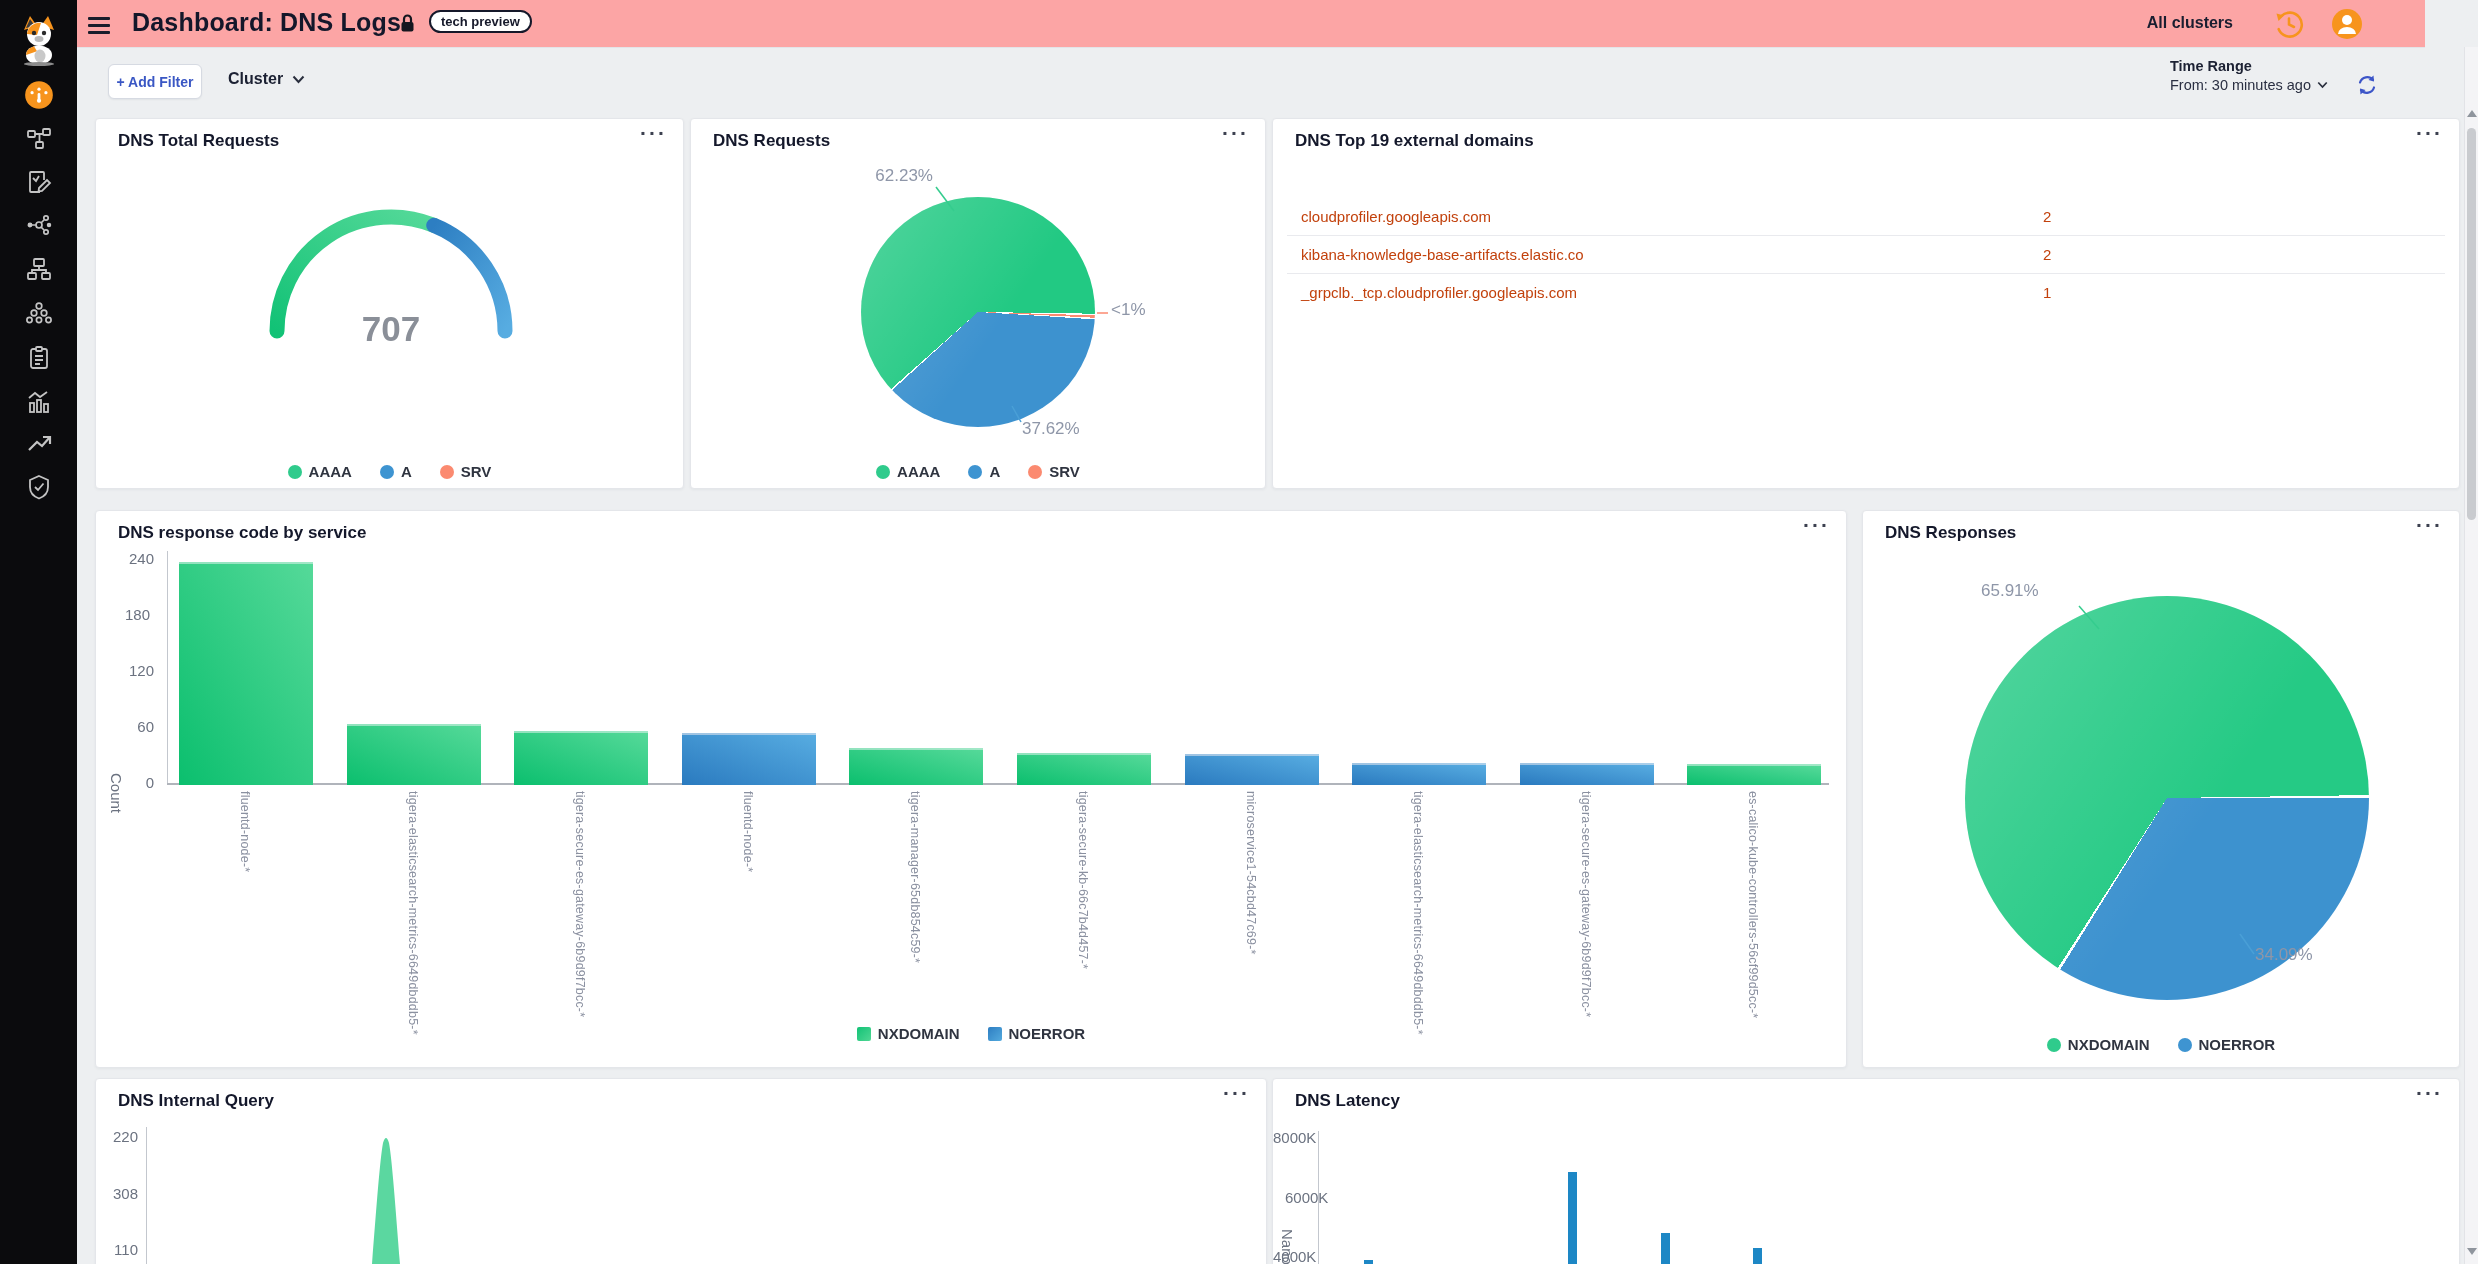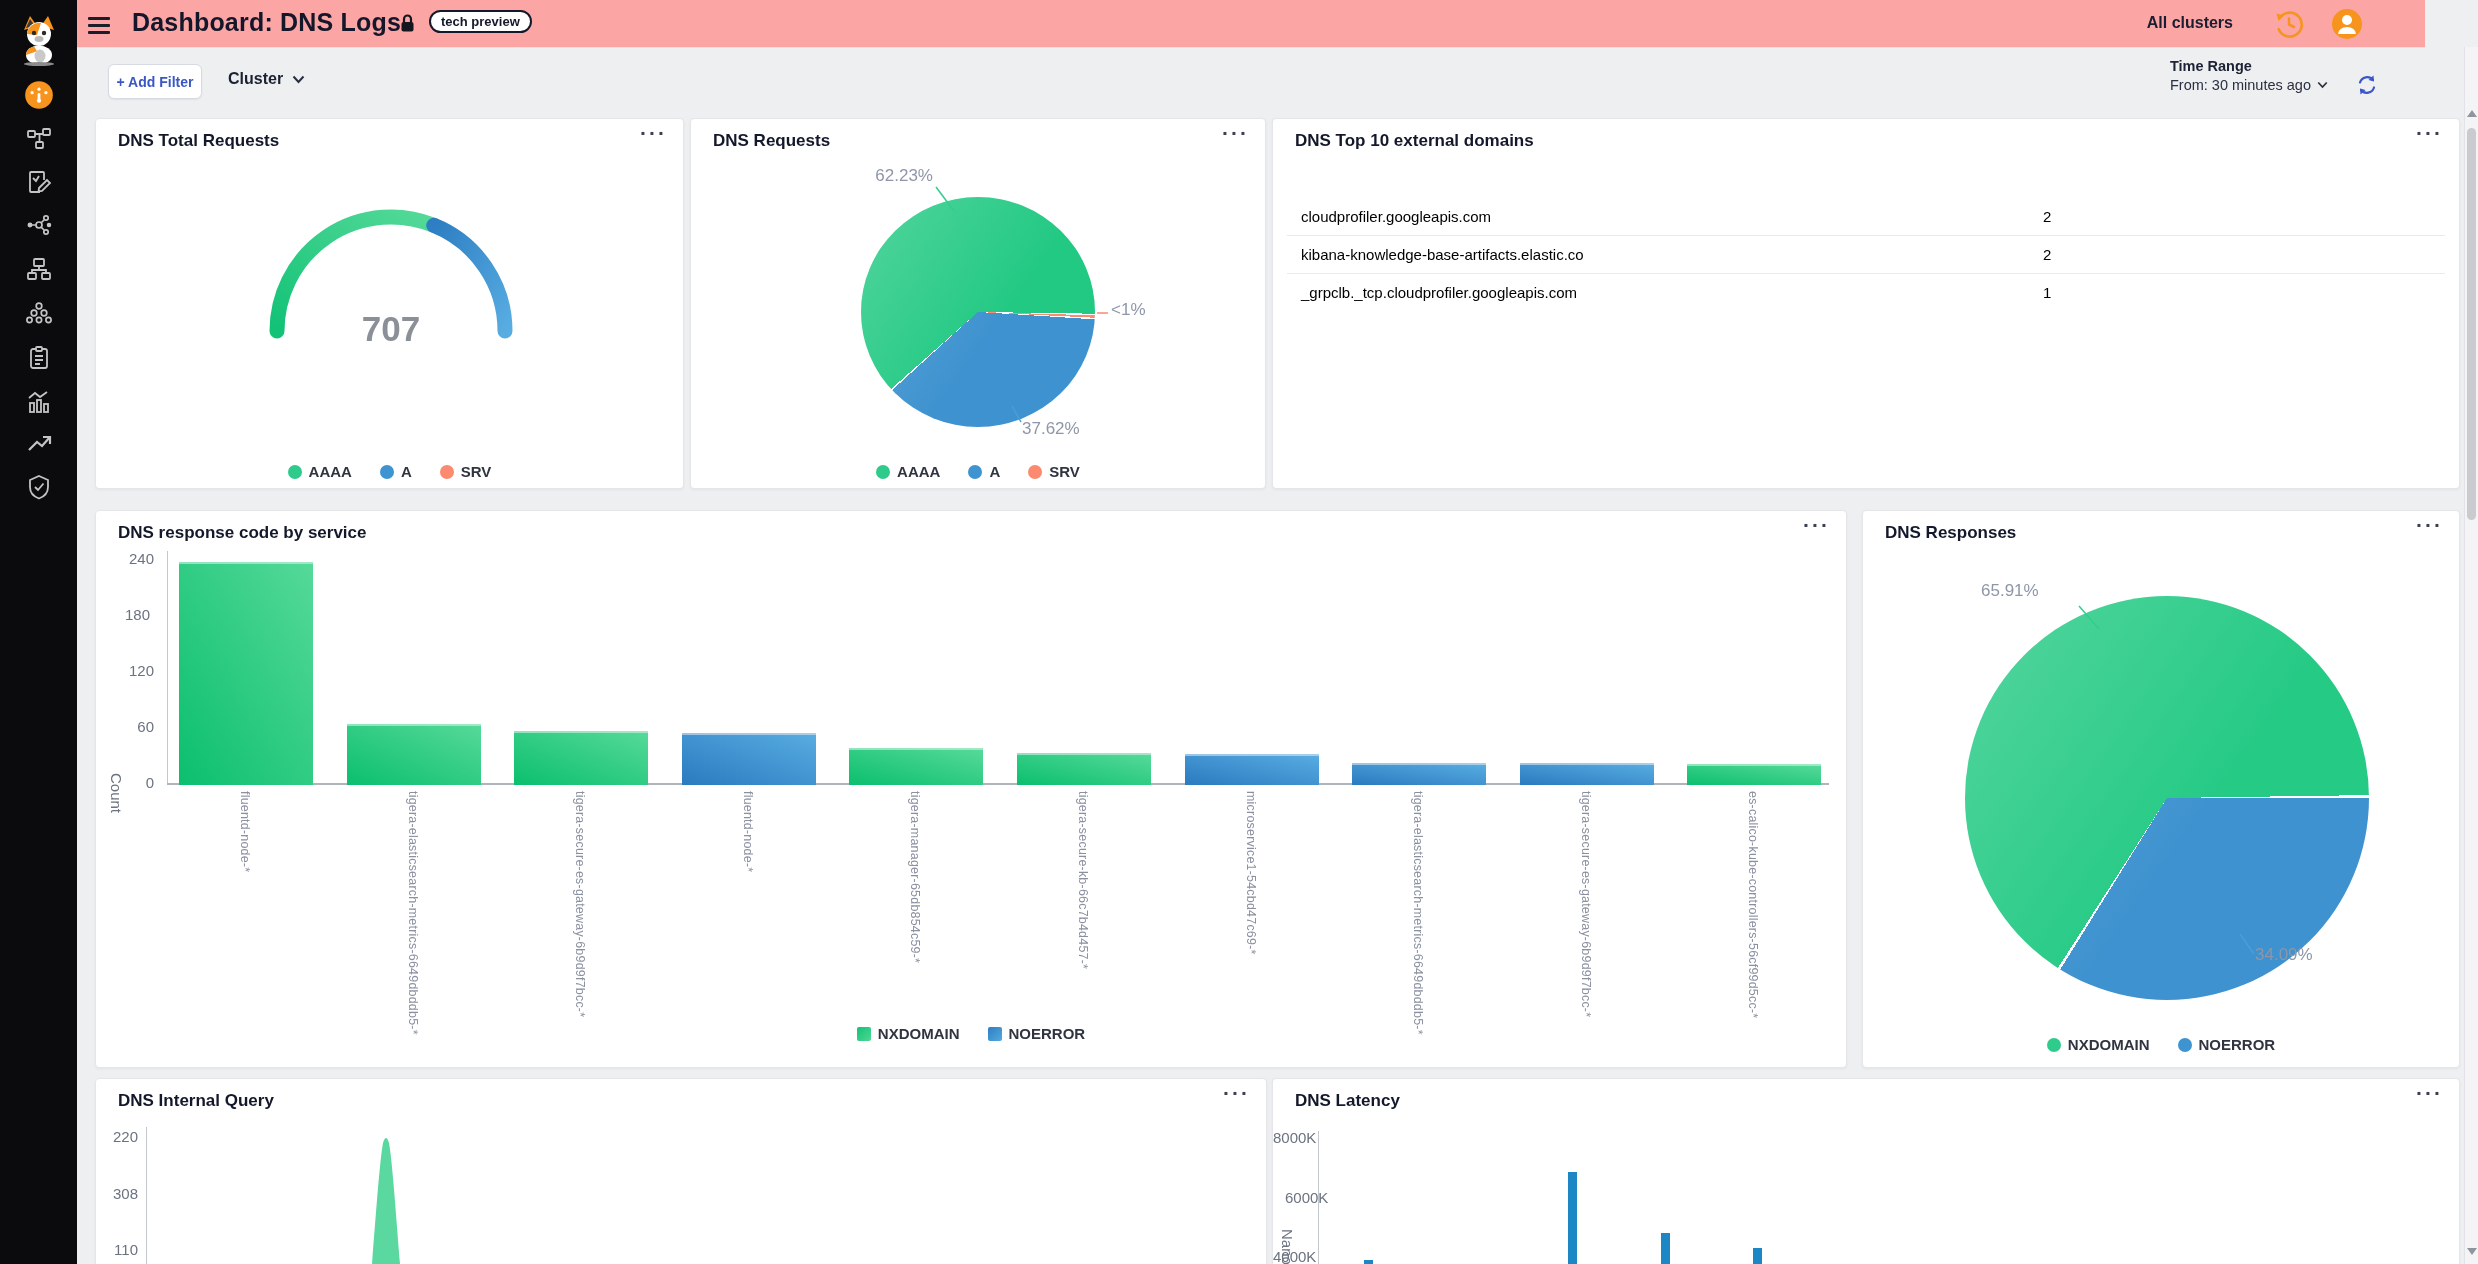--- a/index.html
+++ b/index.html
@@ -70,21 +70,21 @@
   .bar.g{background:linear-gradient(to top right,#0bbf6e,#55d999);}
   .bar.b{background:linear-gradient(to top right,#2a7abf,#57ace1);}
   .xlabel{position:absolute;writing-mode:vertical-rl;font-size:12.5px;color:#8a90a0;letter-spacing:.2px;}
   .lat-bar{position:absolute;background:#1d87c5;cursor:pointer;}
   #count-label,#nano-label{position:absolute;writing-mode:vertical-rl;font-size:15px;color:#6b7280;}
   
   .thead{position:absolute;left:14px;top:46px;width:1158px;height:32px;background:#f4f4f6;}
   .th{position:absolute;top:8px;font-size:14.5px;font-weight:700;color:#2a2f3e;}
   .t-row{position:absolute;left:14px;width:1158px;height:38px;cursor:pointer;}
   .t-sep{position:absolute;left:14px;width:1158px;height:1px;background:#e9eaee;}
-  .t-cell{position:absolute;top:11px;font-size:15px;color:#000000;text-align:center;}
+  .t-cell{position:absolute;top:11px;font-size:15px;color:#c2410c;text-align:center;}
   
   #scroll-track{position:absolute;left:2464px;top:47px;width:14px;height:1217px;background:#f4f4f6;
                 border-left:1px solid #e2e3e7;}
   #scroll-up{position:absolute;left:2467px;top:110px;width:0;height:0;cursor:pointer;
              border-left:5px solid transparent;border-right:5px solid transparent;border-bottom:7px solid #8f959d;}
   #scroll-down{position:absolute;left:2467px;top:1248px;width:0;height:0;cursor:pointer;
              border-left:5px solid transparent;border-right:5px solid transparent;border-top:7px solid #8f959d;}
   #scroll-thumb{position:absolute;left:2467px;top:128px;width:9px;height:392px;background:#c9cbcf;border-radius:5px;cursor:grab;}
 </style>
 </head>
@@ -303,21 +303,21 @@
           <span>A</span>
         </div>
       <div class="legend-item">
           <span class="dot c-salmon"></span>
           <span>SRV</span>
         </div>
     </div>
   </section>
 
   <section class="panel" id="p-domains">
-    <div class="panel-title">DNS Top 10 external domains</div>
+    <div class="panel-title">DNS Top 19 external domains</div>
     <div class="panel-menu">···</div>
     <div id="domain-rows">
         <div class="t-row" style="top: 78px;">
           <div class="t-cell" style="left: 14px;">cloudprofiler.googleapis.com</div>
           <div class="t-cell" style="left: 756px;">2</div>
         </div>
         <div class="t-row" style="top: 116px;">
           <div class="t-cell" style="left: 14px;">kibana-knowledge-base-artifacts.elastic.co</div>
           <div class="t-cell" style="left: 756px;">2</div>
         </div>

